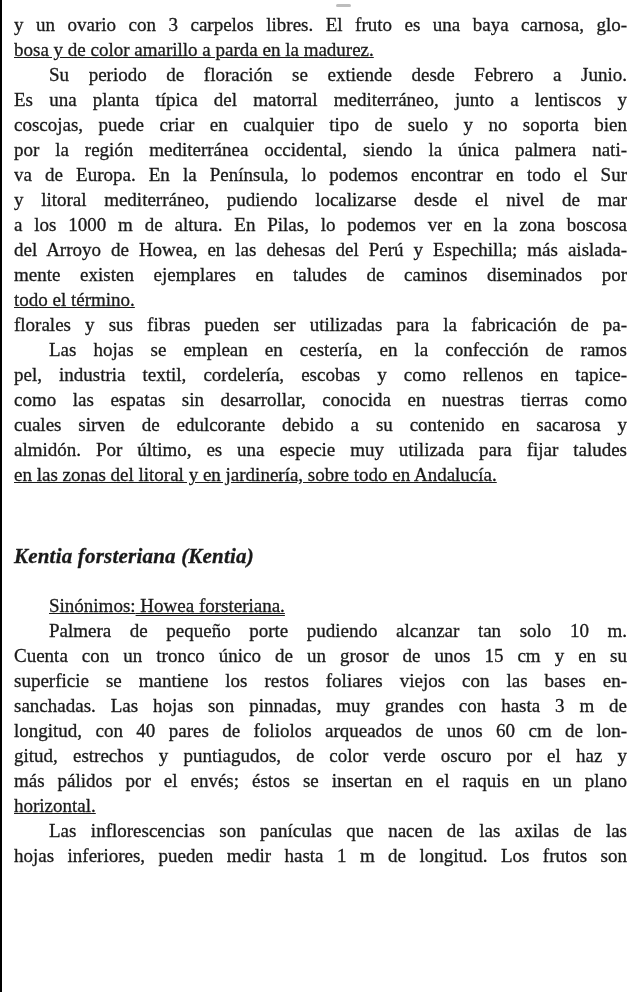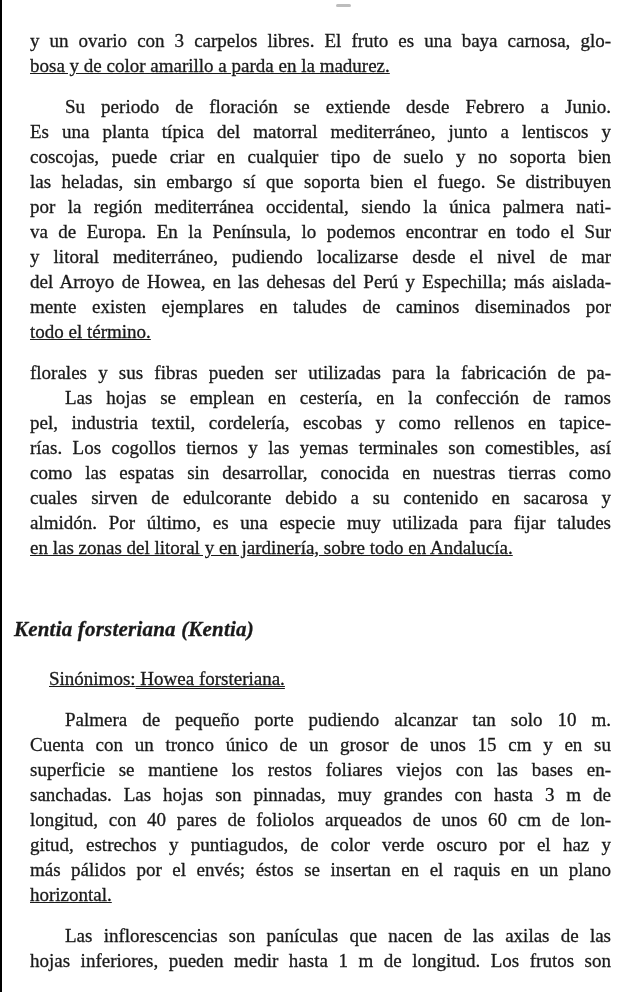--- a/index.html
+++ b/index.html
@@ -21,21 +21,21 @@
     position: absolute; left: 336px; top: 4px;
     width: 15px; height: 3px; border-radius: 2px;
     background: #bdbdbd;
   }
 
   .page-text {
     position: absolute; left: 14px; right: 13px; top: 12px;
     font-size: 19px; line-height: 25px;
     -webkit-text-stroke: 0.3px currentColor;
   }
-  .paragraph { margin: 16px; }
+  .paragraph { margin: 0; }
   .line {
     height: 25px; line-height: 25px;
     overflow: hidden;
     text-align: justify;
     text-align-last: justify;
     text-justify: inter-word;
     white-space: nowrap;
   }
   .line.last { text-align: left; text-align-last: left; text-decoration: underline; }
   .line.indent { padding-left: 35px; }
@@ -63,33 +63,32 @@
 
     <div>
         <div class="paragraph">
           <div class="line">y un ovario con 3 carpelos libres. El fruto es una baya carnosa, glo-</div>
           <div class="line last">bosa y de color amarillo a parda en la madurez.</div>
         </div>
         <div class="paragraph">
           <div class="line indent">Su periodo de floración se extiende desde Febrero a Junio.</div>
           <div class="line">Es una planta típica del matorral mediterráneo, junto a lentiscos y</div>
           <div class="line">coscojas, puede criar en cualquier tipo de suelo y no soporta bien</div>
-          <div class="line">las heladas, sin embargo sí que soporta bien el fuego. Se distribuyen</div>
           <div class="line">por la región mediterránea occidental, siendo la única palmera nati-</div>
           <div class="line">va de Europa. En la Península, lo podemos encontrar en todo el Sur</div>
           <div class="line">y litoral mediterráneo, pudiendo localizarse desde el nivel de mar</div>
+          <div class="line">a los 1000 m de altura. En Pilas, lo podemos ver en la zona boscosa</div>
           <div class="line">del Arroyo de Howea, en las dehesas del Perú y Espechilla; más aislada-</div>
           <div class="line">mente existen ejemplares en taludes de caminos diseminados por</div>
           <div class="line last">todo el término.</div>
         </div>
         <div class="paragraph">
           <div class="line">florales y sus fibras pueden ser utilizadas para la fabricación de pa-</div>
           <div class="line indent">Las hojas se emplean en cestería, en la confección de ramos</div>
           <div class="line">pel, industria textil, cordelería, escobas y como rellenos en tapice-</div>
-          <div class="line">rías. Los cogollos tiernos y las yemas terminales son comestibles, así</div>
           <div class="line">como las espatas sin desarrollar, conocida en nuestras tierras como</div>
           <div class="line">cuales sirven de edulcorante debido a su contenido en sacarosa y</div>
           <div class="line">almidón. Por último, es una especie muy utilizada para fijar taludes</div>
           <div class="line last">en las zonas del litoral y en jardinería, sobre todo en Andalucía.</div>
         </div>
       </div>
 
     <h2 class="heading">Kentia forsteriana (Kentia)</h2>
 
     <div class="syn line last indent">

